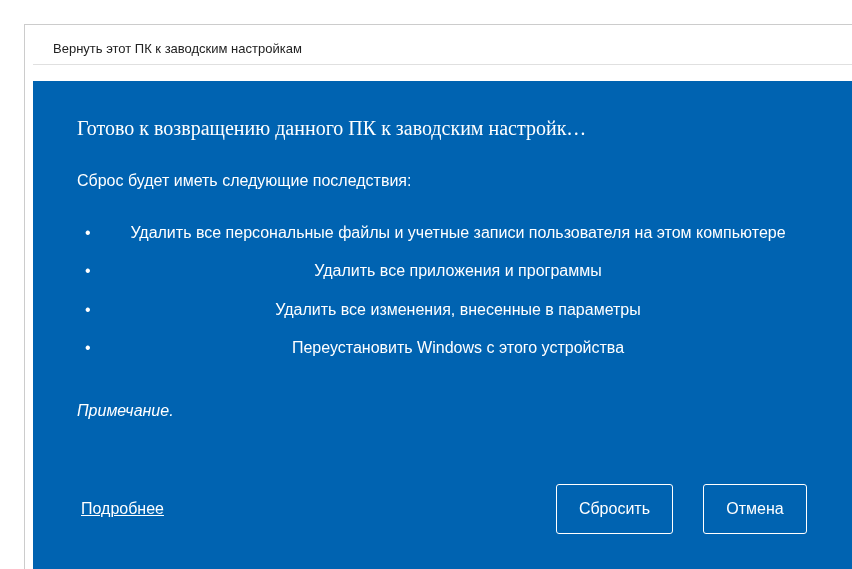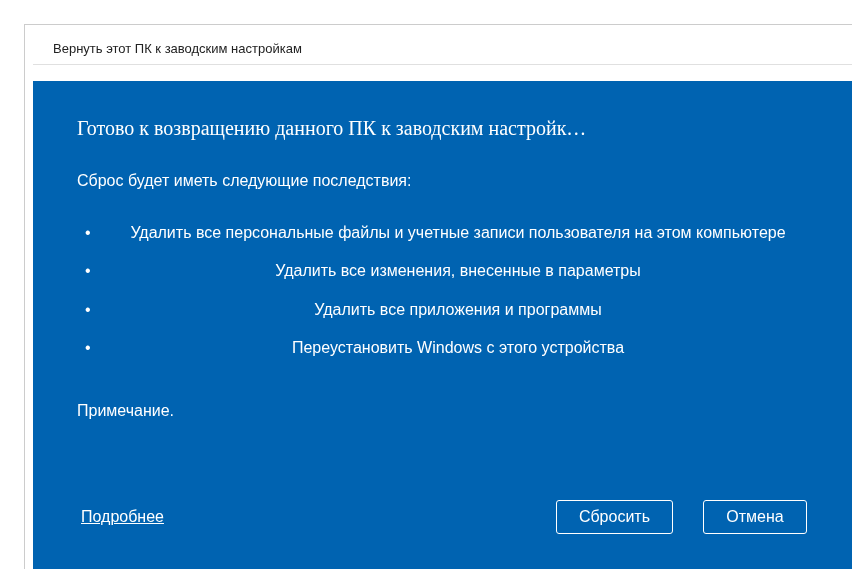--- a/index.html
+++ b/index.html
@@ -67,20 +67,21 @@
     }
     .bullet-list li::before {
       content: "•";
       position: absolute;
       left: 0;
       top: 0;
     }
     .note-heading {
       font-size: 16px;
       margin-bottom: 10px;
+      font-style: italic;
     }
     .note-list {
       list-style: none;
     }
     .note-list li {
       font-size: 16px;
       line-height: 1.8;
       position: relative;
       padding-left: 20px;
     }
@@ -108,40 +109,40 @@
     .buttons {
       display: flex;
       gap: 14px;
     }
     .btn {
       background: transparent;
       border: 1.5px solid #fff;
       color: #fff;
       font-size: 16px;
       font-family: inherit;
-      padding: 7px 22px;
+      padding: 15px 22px;
       min-width: 104px;
       border-radius: 3px;
       cursor: pointer;
     }
   </style>
 </head>
 <body>
 
 <div class="window">
   <div class="titlebar">
     <span>Вернуть этот ПК к заводским настройкам</span>
   </div>
   <div class="content">
     <h1 class="main-heading">Готово к возвращению данного ПК к заводским настройк…</h1>
     <p class="intro">Сброс будет иметь следующие последствия:</p>
     <ul class="bullet-list">
       <li>Удалить все персональные файлы и учетные записи пользователя на этом компьютере</li>
+      <li>Удалить все приложения и программы</li>
       <li>Удалить все изменения, внесенные в параметры</li>
-      <li>Удалить все приложения и программы</li>
       <li>Переустановить Windows с этого устройства</li>
     </ul>
     <p class="note-heading">Примечание.</p>
     <div class="footer">
       <a class="learn-more">Подробнее</a>
       <div class="buttons">
         <button class="btn">Сбросить</button>
         <button class="btn">Отмена</button>
       </div>
     </div>

